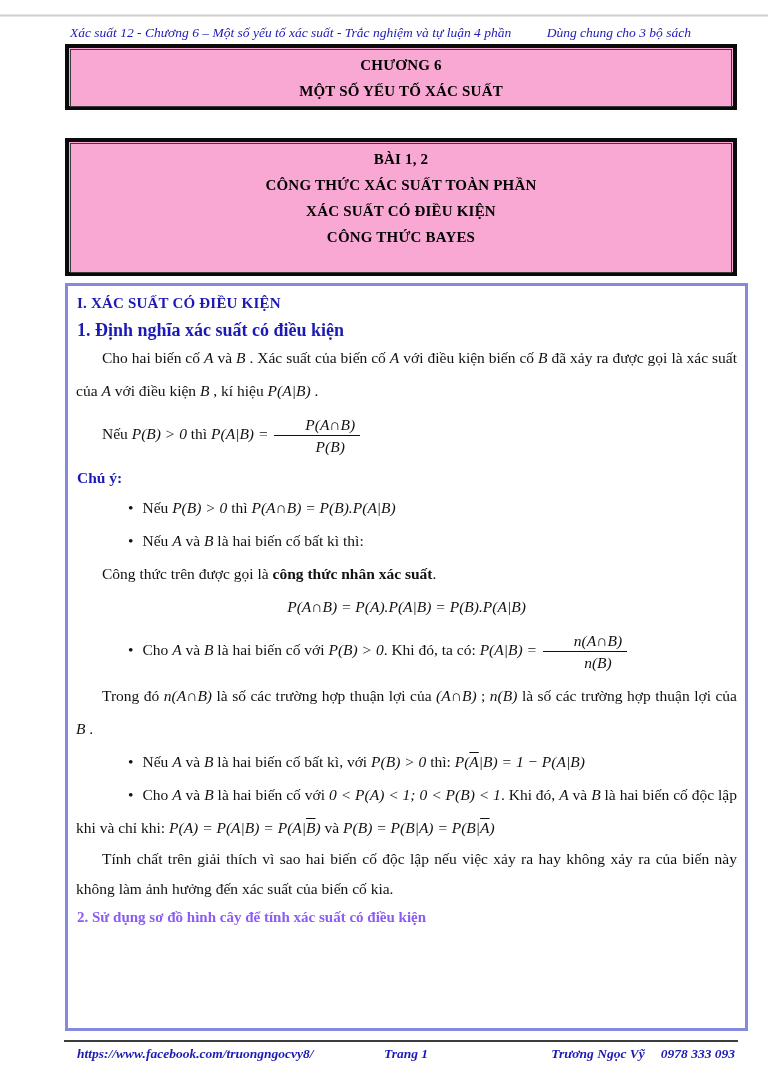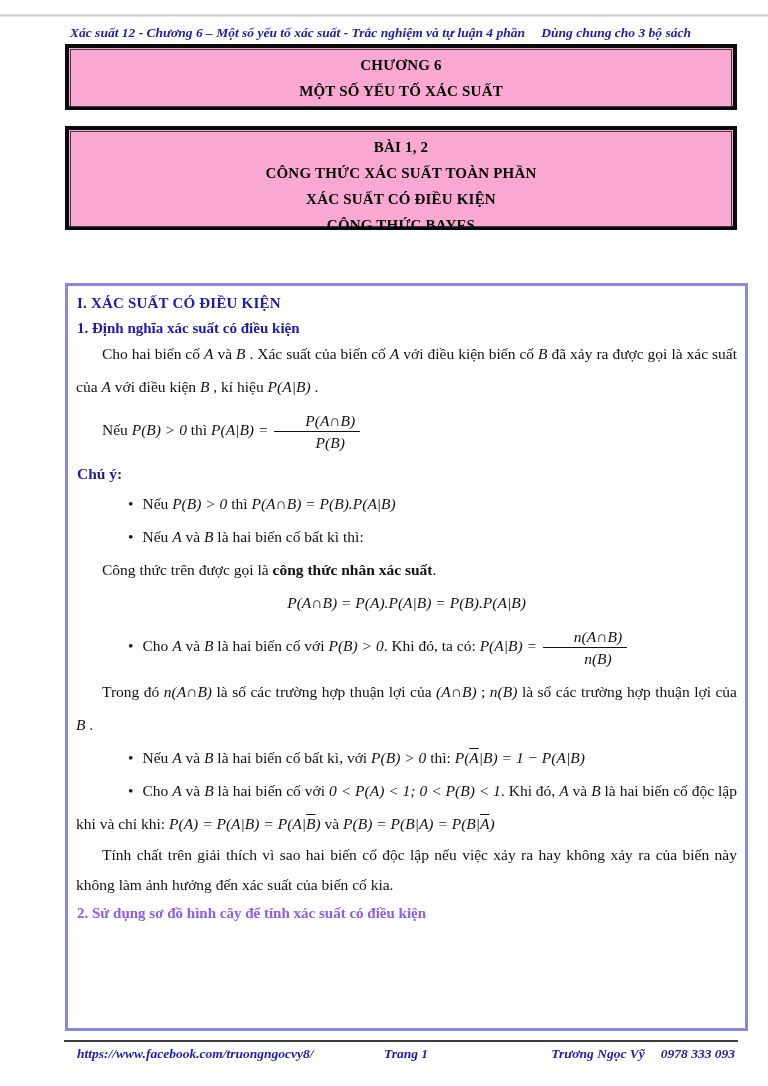--- a/index.html
+++ b/index.html
@@ -7,41 +7,41 @@
     position:relative; width:768px; height:1086px; background:#ffffff;
     font-family:"Liberation Serif","DejaVu Serif",serif; color:#111; overflow:hidden;
   }
   .artifact-line {
     position:absolute; top:14px; left:0; width:768px; height:3px;
     background:linear-gradient(to bottom,#efefef,#cfcfcf,#f2f2f2);
   }
   .doc-header {
     position:absolute; top:25px; left:70px; width:621px;
     display:flex; justify-content:space-between; white-space:nowrap;
-    font-weight:700; font-style:italic; font-size:13.5px; color:#1c1ab5;
+    font-weight:400; font-style:italic; font-size:13.5px; color:#1c1ab5;
   }
   .ybox {
     position:absolute; left:65px; width:672px; box-sizing:border-box;
     background:#f9a8d4; border:4px solid #0a0a0a;
   }
   .ybox-inner {
     border:1px solid #3c3c3c; margin:1px; height:calc(100% - 4px);
     text-align:center; font-weight:700; font-size:15px; color:#000;
   }
   .chapter-box { top:44px; height:66px; }
   .chapter-box .ybox-inner { padding-top:2px; line-height:26px; }
-  .lesson-box { top:126px; height:104px; }
+  .lesson-box { top:138px; height:138px; }
   .lesson-box .ybox-inner { padding-top:2px; line-height:26px; }
   .ybox-line { letter-spacing:0.2px; }
   .content-box {
     position:absolute; left:65px; top:283px; width:683px; height:748px;
     box-sizing:border-box; border:3px solid #8689dd; padding:6px 8px 4px 8px;
   }
   .sec-title { font-weight:700; font-size:15px; color:#1c1ab5; margin:3px 0 8px 1px; letter-spacing:0.2px; }
-  .sub-title { font-weight:700; font-size:15px; color:#1c1ab5; margin:0 0 0 1px; }
+  .sub-title { font-weight:700; font-size:18px; color:#1c1ab5; margin:0 0 0 1px; }
   .note-title { font-weight:700; font-size:15.5px; color:#1c1ab5; margin:6px 0 4px 1px; }
   .s2-title { font-weight:700; font-size:15px; color:#8b5cf6; margin:5px 0 0 1px; }
   .para { margin:0; font-size:15.5px; line-height:33px; text-align:justify; }
   .indent { text-indent:26px; }
   .eqline { line-height:1.3; padding:8px 0 6px; text-align:left; text-indent:26px; }
   .eq-center { text-align:center; text-indent:0; }
   .tight { line-height:30px; }
   .math { font-style:italic; font-family:"Liberation Serif","DejaVu Serif",serif; }
   .bold { font-weight:700; }
   .ovl { text-decoration:overline; }

